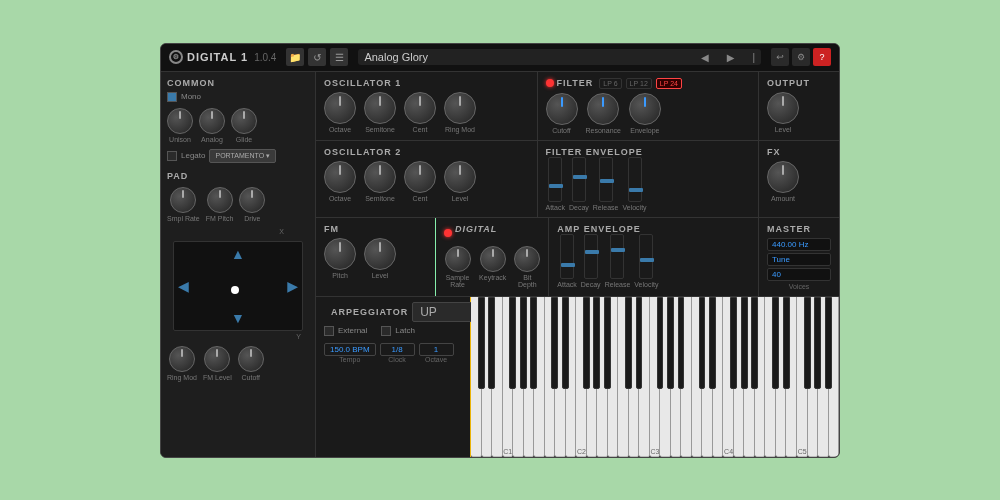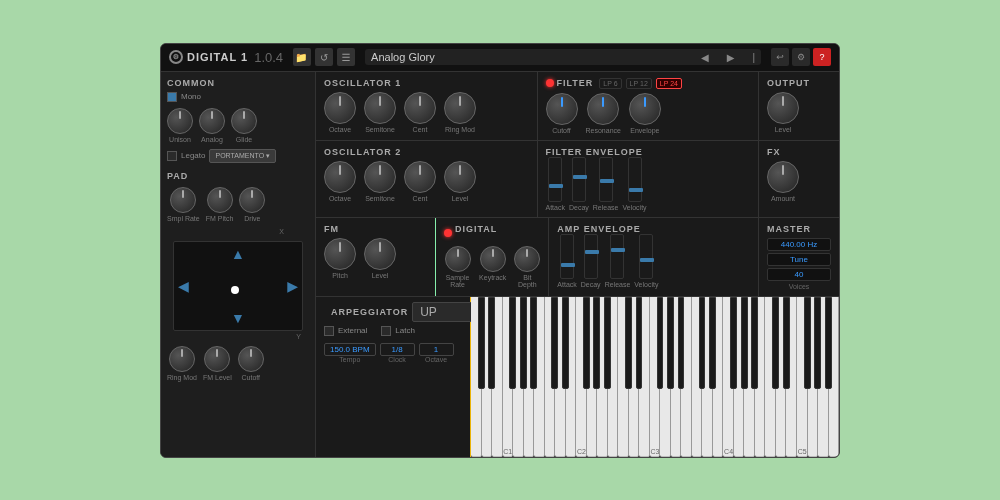--- a/index.html
+++ b/index.html
@@ -47,21 +47,21 @@
       justify-content: center;
     }
     .header-title {
       color: #ccc;
       font-size: 11px;
       font-weight: bold;
       letter-spacing: 1px;
     }
     .header-version {
       color: #666;
-      font-size: 13px;
+      font-size: 10px;
     }
     .header-controls {
       display: flex;
       gap: 4px;
       align-items: center;
       margin-left: 4px;
     }
     .header-btn {
       width: 18px;
       height: 18px;
@@ -394,21 +394,20 @@
 
     
     .master-value {
       color: #3a9aff;
       font-size: 8px;
       background: #111;
       border: 1px solid #333;
       padding: 1px 4px;
       border-radius: 2px;
       margin: 2px 0;
-      text-align: center;
     }
     .master-label-sm {
       color: #666;
       font-size: 7px;
       text-align: center;
     }
     .arp-select {
       background: #2a2a2a;
       border: 1px solid #444;
       color: #aaa;
@@ -715,21 +714,21 @@
             <div class="knob-group">
               <div class="knob knob-md"></div>
               <span class="knob-label">Level</span>
             </div>
           </div>
         </div>
 
         <div class="digital-section">
           <div class="section-header">
             <span class="power-indicator" style="background:#ff3333;box-shadow:0 0 4px #ff3333;width:8px;height:8px;border-radius:50%;display:inline-block;margin-right:3px;"></span>
-            <span class="section-label" style="margin-bottom:8px;">DIGITAL</span>
+            <span class="section-label" style="margin-bottom:8px;font-style:italic;">DIGITAL</span>
           </div>
           <div class="section-knobs">
             <div class="knob-group">
               <div class="knob knob-sm"></div>
               <span class="knob-label">Sample Rate</span>
             </div>
             <div class="knob-group">
               <div class="knob knob-sm"></div>
               <span class="knob-label">Keytrack</span>
             </div>

